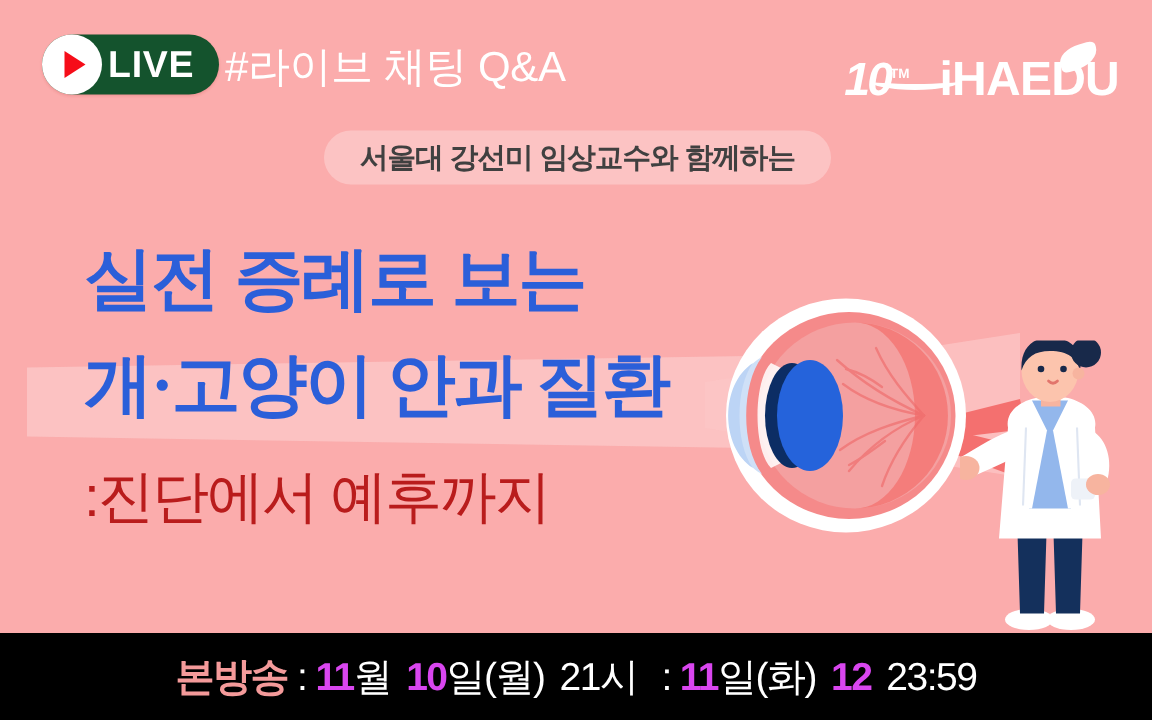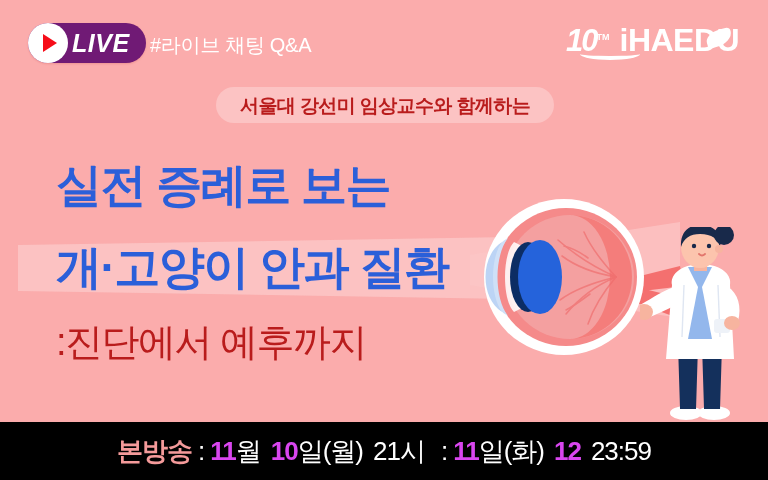--- a/index.html
+++ b/index.html
@@ -21,25 +21,24 @@
   }
 
   
   .live-badge {
     position: absolute;
     left: 28px;
     top: 23px;
     height: 40px;
     padding: 0 16px 0 44px;
     border-radius: 20px;
-    background: #701a75;
+    background: #14532d;
     display: flex;
     align-items: center;
     box-shadow: 0 1px 2px rgba(180, 40, 40, 0.18);
-    font-style: italic;
   }
   .live-badge .live-text {
     color: #ffffff;
     font-size: 25px;
     font-weight: bold;
     letter-spacing: 0.5px;
     line-height: 1;
     font-family: "Liberation Sans", sans-serif;
   }
   .play-circle {
@@ -61,40 +60,41 @@
     border-bottom: 9px solid transparent;
     margin-left: 4px;
   }
 
   
   .hashtag {
     position: absolute;
     left: 150px;
     top: 30px;
     color: #ffffff;
-    font-size: 20px;
+    font-size: 28px;
     font-weight: 500;
     letter-spacing: -0.3px;
     line-height: 30px;
   }
 
   
   .logo-wrap {
     position: absolute;
     right: 22px;
     top: 18px;
     width: 180px;
     text-align: center;
   }
   .logo-mark {
     display: flex;
     align-items: flex-end;
-    justify-content: flex-start;
-    gap: 10px;
+    justify-content: flex-end;
+    gap: 20px;
     height: 38px;
+    margin-top: 12px;
   }
   .logo-ten {
     position: relative;
     color: #ffffff;
     font-size: 31px;
     font-weight: bold;
     font-style: italic;
     line-height: 1;
     letter-spacing: -2px;
   }
@@ -150,21 +150,21 @@
     left: 216px;
     top: 87px;
     height: 36px;
     padding: 0 24px;
     border-radius: 18px;
     background: #fcc3c3;
     display: flex;
     align-items: center;
   }
   .subtitle-pill span {
-    color: #b91c1c;
+    color: #404040;
     font-size: 19px;
     font-weight: bold;
     letter-spacing: -0.6px;
     line-height: 1;
   }
 
   
   .light-beam {
     position: absolute;
     left: 18px;
@@ -194,21 +194,21 @@
     width: 520px;
   }
   .title-line {
     color: #2b5fd9;
     font-size: 46px;
     font-weight: bold;
     letter-spacing: -1.5px;
     line-height: 66px;
     white-space: nowrap;
   }
-  .title-line.l2 { margin-top: 16px; }
+  .title-line.l2 { margin-top: 6px; font-family: Liberation Serif, serif; }
   .title-sub {
     margin-top: 18px;
     color: #b91c1c;
     font-size: 38px;
     font-weight: 400;
     letter-spacing: -1.5px;
     line-height: 48px;
     white-space: nowrap;
   }
 

